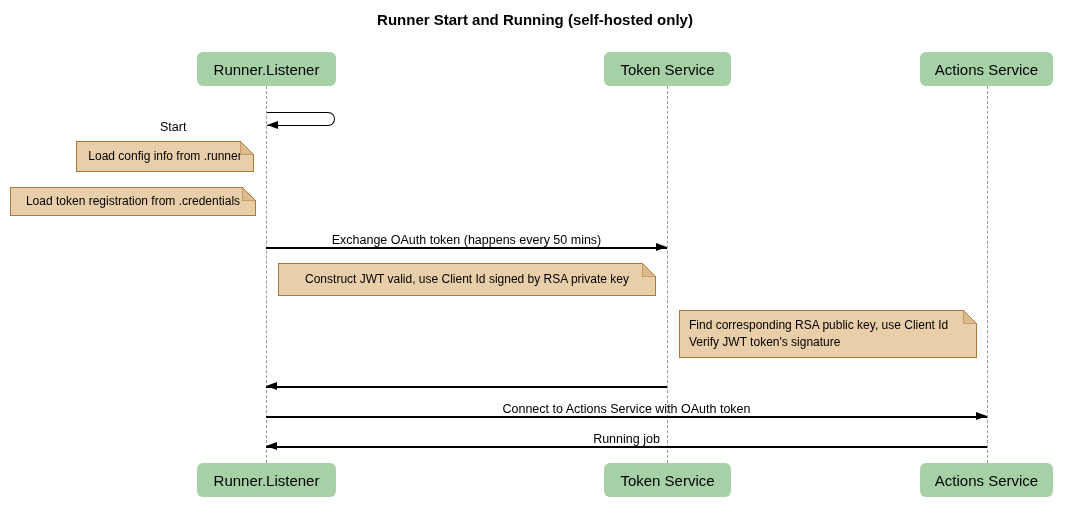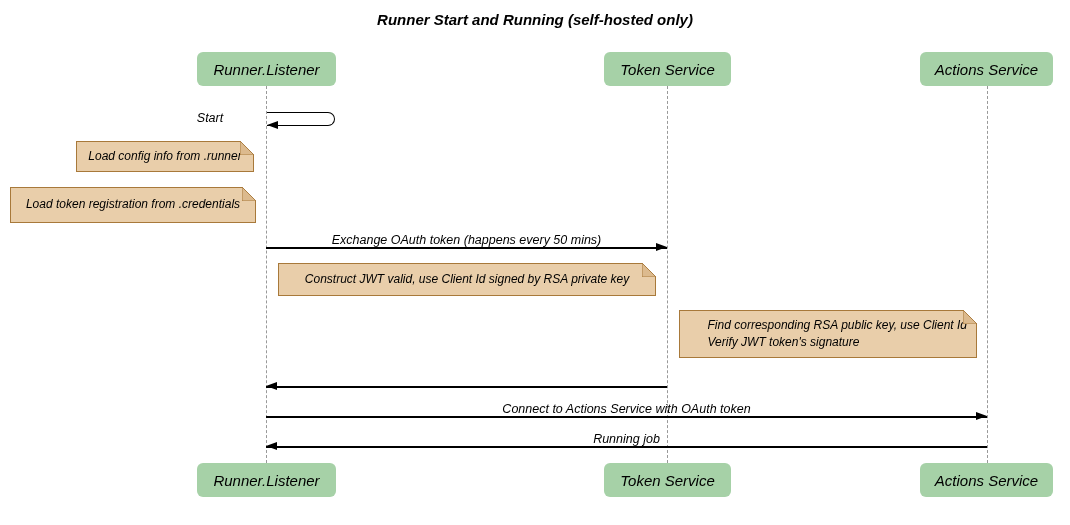--- a/index.html
+++ b/index.html
@@ -4,21 +4,20 @@
 <style>
   html, body { margin: 0; padding: 0; background: #ffffff; }
   .diagram {
     position: relative;
     width: 1070px;
     height: 525px;
     background: var(--background, #fff);
     font-family: "Liberation Sans", sans-serif;
     color: var(--text, #000);
     overflow: hidden;
-    font-style: italic;
   }
   .title {
     position: absolute;
     top: 11px; left: 0;
     width: 100%;
     text-align: center;
     font-size: 15px;
     font-weight: bold;
   }
   .lifeline {
@@ -78,21 +77,21 @@
     border: 1px solid var(--note-border, #a8793a);
     font-size: 12px;
     line-height: 1.45;
     display: flex;
     align-items: center;
     justify-content: center;
     text-align: center;
     padding: 12px 9px;
   }
   .note.left-align {
-    justify-content: flex-end;
+    justify-content: flex-start;
     text-align: left;
     white-space: pre-line;
   }
   .fold {
     position: absolute;
     top: -1px; right: -1px;
     width: 14px; height: 14px;
   }
   .fold-outer { fill: #ffffff; }
   .fold-flap { fill: var(--note-fold, #dcba8e); stroke: var(--note-border, #a8793a); stroke-width: 1; }
@@ -111,33 +110,33 @@
   <div class="actor" style="left:197px; top:52px; width:139px">
     <span>Runner.Listener</span>
   </div>
   <div class="actor" style="left:604px; top:52px; width:127px">
     <span>Token Service</span>
   </div>
   <div class="actor" style="left:920px; top:52px; width:133px">
     <span>Actions Service</span>
   </div>
 
-  <div class="msg-label" style="left:160px; top:111px; width:100px; text-align:center">Start</div>
+  <div class="msg-label" style="left:160px; top:120px; width:100px; text-align:left">Start</div>
   <div class="self-loop" style="left:267px; top:112px; width:68px; height:14px"></div>
   <div class="arrow-left" style="left:267px; top:121px"></div>
 
   <div class="note" style="left:76px; top:141px; width:178px; height:31px">
     <span>Load config info from .runner</span>
     <svg class="fold" viewBox="0 0 15 15">
       <polygon class="fold-outer" points="0,0 15,0 15,15"></polygon>
       <polygon class="fold-flap" points="0,0 15,15 0,15"></polygon>
     </svg>
   </div>
 
-  <div class="note" style="left:10px; top:187px; width:246px; height:36px">
+  <div class="note" style="left:10px; top:187px; width:246px; height:29px">
     <span>Load token registration from .credentials</span>
     <svg class="fold" viewBox="0 0 15 15">
       <polygon class="fold-outer" points="0,0 15,0 15,15"></polygon>
       <polygon class="fold-flap" points="0,0 15,15 0,15"></polygon>
     </svg>
   </div>
 
   <div class="msg-label" style="left:266px; top:233px; width:401px">Exchange OAuth token (happens every 50 mins)</div>
   <div class="msg-line" style="left:266px; top:247px; width:401px"></div>
   <div class="arrow-right" style="left:656px; top:243px"></div>

